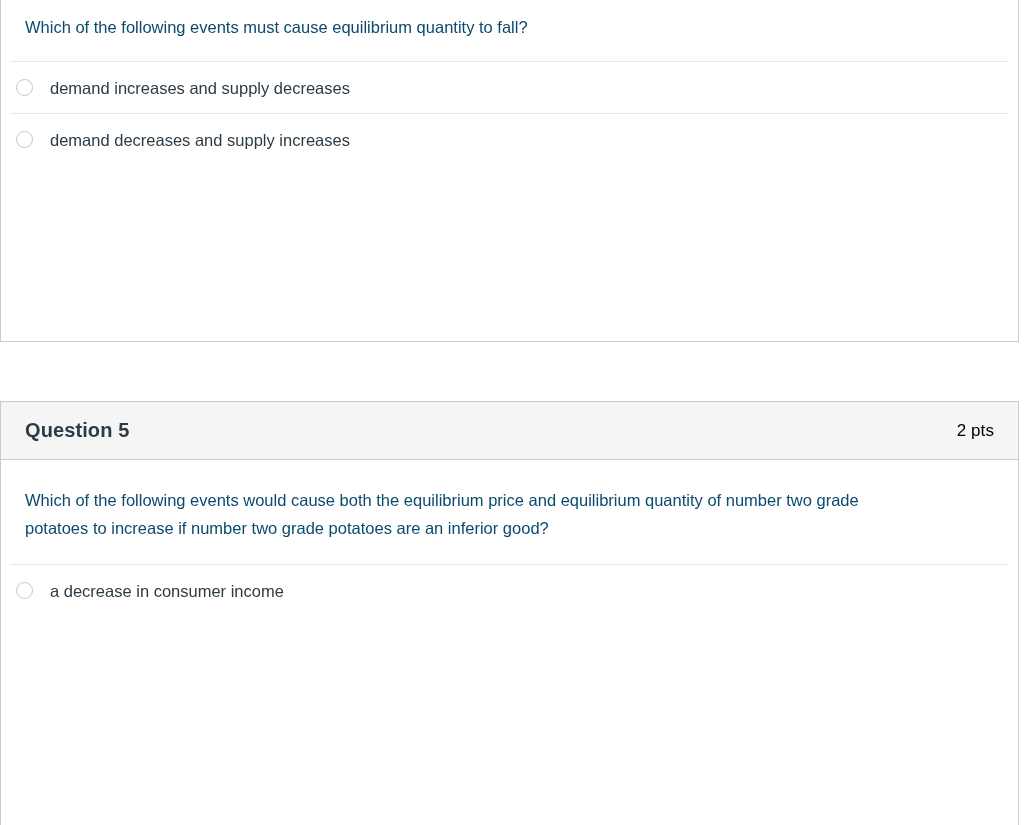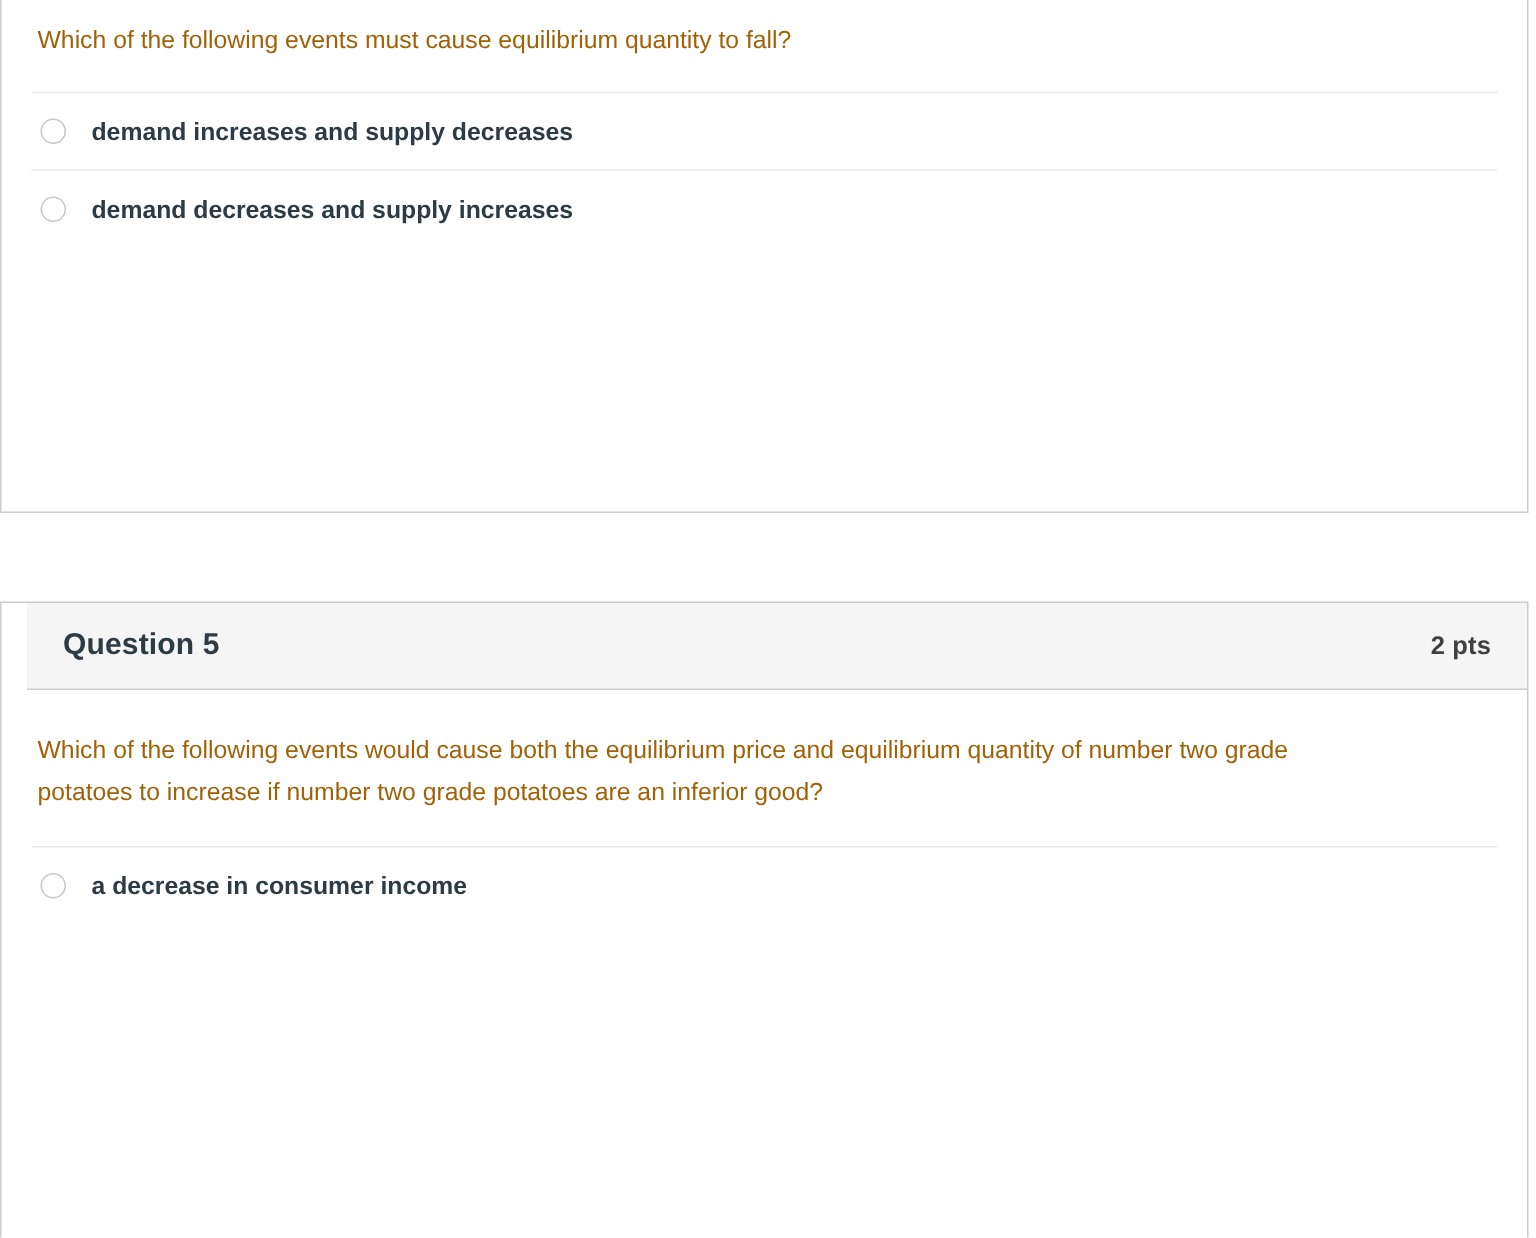--- a/index.html
+++ b/index.html
@@ -47,51 +47,49 @@
   
   .question-header {
     height: 58px;
     background: #f5f5f5;
     border-bottom: 1px solid #c7cdd1;
     display: flex;
     align-items: center;
     justify-content: space-between;
     padding: 0 24px;
     box-sizing: border-box;
-    margin-left: 17px;
   }
   .question-title {
     font-size: 20px;
     font-weight: bold;
     color: #2d3b45;
     letter-spacing: 0.1px;
   }
   .question-points {
     font-size: 17px;
-    font-weight: bold;
-    color: #404040;
+    font-weight: normal;
+    color: #000000;
     letter-spacing: 0.1px;
   }
 
   
   .question-body {
     padding: 26px 24px 0 24px;
   }
   .question-text {
     font-size: 16.5px;
     line-height: 28px;
-    color: #a16207;
+    color: #0c4a6e;
     max-width: 900px;
   }
 
   
   .answers {
     margin-top: 22px;
-    padding: 0 20px;
-    font-weight: bold;
+    padding: 0 9px;
   }
   .answer-row {
     display: flex;
     align-items: center;
     height: 52px;
     border-top: 1px solid #e8e8e8;
     padding-left: 6px;
     box-sizing: border-box;
   }
   .radio {

